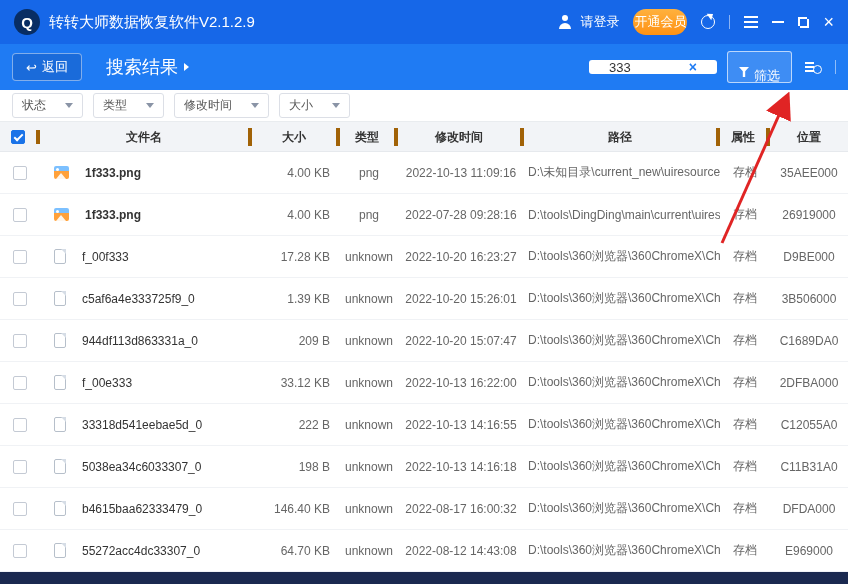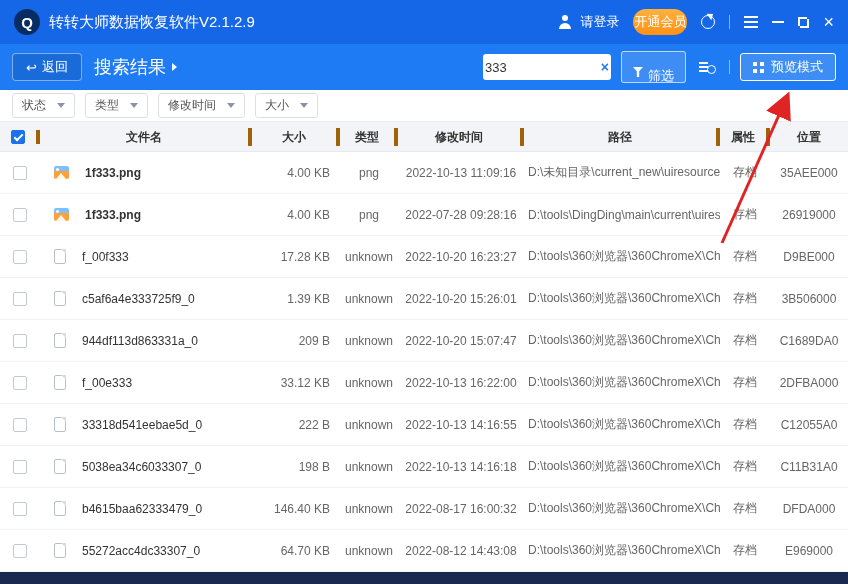--- a/index.html
+++ b/index.html
@@ -23,43 +23,43 @@
   .menu-icon{width:14px;height:12px;position:relative;cursor:pointer}
   .menu-icon::before{content:'';position:absolute;top:0;left:0;width:14px;height:2px;background:#fff;box-shadow:0 5px 0 #fff,0 10px 0 #fff}
   .minimize-icon{width:12px;height:2px;background:#fff;cursor:pointer}
   .maximize-icon{width:11px;height:11px;position:relative;cursor:pointer}
   .maximize-icon::before{content:'';position:absolute;top:0;left:0;width:7px;height:7px;border-top:2px solid #fff;border-left:2px solid #fff}
   .maximize-icon::after{content:'';position:absolute;bottom:0;right:0;width:7px;height:7px;border-bottom:2px solid #fff;border-right:2px solid #fff}
   .close-icon{font-size:18px;line-height:14px;cursor:pointer}
   .close-icon::before{content:"×"}
 
   
-  .toolbar{height:46px;background:#1f7bf3;display:flex;align-items:center;padding:0 12px;gap:12px;flex:none}
+  .toolbar{height:46px;background:#1f7bf3;display:flex;align-items:center;padding:0 12px;gap:24px;flex:none}
   .back-btn{display:flex;align-items:center;gap:5px;background:rgba(8,50,130,.22);border:1px solid rgba(255,255,255,.45);color:#fff;font-size:13px;padding:4px 13px;border-radius:4px;cursor:pointer}
   .back-arrow-icon::before{content:"↩";font-size:13px}
   .breadcrumb{color:#fff;font-size:18px;display:flex;align-items:center;gap:6px;cursor:pointer}
   .caret-right-icon{width:0;height:0;border-left:5px solid #fff;border-top:4px solid transparent;border-bottom:4px solid transparent}
   .toolbar-right{margin-left:auto;display:flex;align-items:center;gap:10px}
-  .search-box{display:flex;align-items:center;background:#fff;border-radius:3px;height:26px;width:128px;padding:0 2px}
+  .search-box{display:flex;align-items:center;background:#fff;border-radius:3px;height:14px;width:128px;padding:0 20px}
   .search-input{border:none;outline:none;flex:1;font-size:13px;color:#333;min-width:0;background:transparent;font-family:inherit}
   .clear-icon{color:#1f7bf3;font-weight:bold;font-size:14px;cursor:pointer;line-height:1}
   .clear-icon::before{content:"×"}
   .filter-btn{display:flex;align-items:flex-start;gap:5px;border:1px solid rgba(255,255,255,.65);background:rgba(255,255,255,.14);color:#fff;font-size:13px;height:26px;padding:15px 11px;border-radius:3px;cursor:pointer}
   .funnel-icon{width:10px;height:10px;background:#fff;clip-path:polygon(0 0,100% 0,62% 42%,62% 100%,38% 100%,38% 42%)}
   .list-search-btn{display:flex;align-items:center;height:26px;padding:0 3px;cursor:pointer}
   .list-search-icon{position:relative;width:17px;height:13px}
   .list-search-icon::before{content:'';position:absolute;left:0;top:1px;width:9px;height:2px;background:#fff;box-shadow:0 4px 0 #fff,0 8px 0 #fff}
   .list-search-icon::after{content:'';position:absolute;right:0;bottom:0;width:7px;height:7px;border:1.5px solid #fff;border-radius:50%}
   .preview-btn{display:flex;align-items:center;gap:7px;border:1px solid #fff;background:rgba(255,255,255,.14);color:#fff;font-size:13px;height:28px;padding:0 12px;border-radius:3px;cursor:pointer}
   .grid-icon{position:relative;width:11px;height:11px}
   .grid-icon::before{content:'';position:absolute;top:0;left:0;width:4px;height:4px;background:#fff;box-shadow:7px 0 0 #fff,0 7px 0 #fff,7px 7px 0 #fff}
 
   
   .filterbar{height:32px;background:#fff;border-bottom:1px solid #e9ecef;display:flex;align-items:center;padding:0 12px;gap:10px;flex:none}
-  .dropdown{display:flex;align-items:center;gap:11px;border:1px solid #dcdfe6;border-radius:3px;padding:3px 9px;font-size:12px;color:#555;background:#fff;cursor:pointer}
+  .dropdown{display:flex;align-items:center;gap:19px;border:1px solid #dcdfe6;border-radius:3px;padding:3px 9px;font-size:12px;color:#555;background:#fff;cursor:pointer}
   .caret-down-icon{width:0;height:0;border-left:4px solid transparent;border-right:4px solid transparent;border-top:5px solid #8a94a6}
 
   
   .thead,.trow{display:grid;grid-template-columns:40px 212px 88px 58px 126px 196px 50px 78px;align-items:center}
   .thead{height:30px;background:#f2f4f7;font-size:12px;font-weight:bold;color:#333;border-bottom:1px solid #e6e9ed;flex:none}
   .hcell{text-align:center;border-right:4px solid #a16207;line-height:18px;overflow:hidden;white-space:nowrap}
   .hcell:last-child{border-right:none}
   .tbody{flex:1;overflow:hidden;background:#fff}
   .trow{height:42px;border-bottom:1px solid #f0f2f5;font-size:12px;color:#666;background:#fff;cursor:default}
   .c-check{display:flex;justify-content:center}
@@ -122,24 +122,20 @@
         <span class="clear-icon"></span>
       </div>
       <button class="filter-btn">
         <span class="funnel-icon"></span>
         <span>筛选</span>
       </button>
       <div class="list-search-btn">
         <span class="list-search-icon"></span>
       </div>
       <span class="v-div"></span>
-      <button class="preview-btn">
-        <span class="grid-icon"></span>
-        <span>预览模式</span>
-      </button>
     </div>
   </div>
 
   <div class="filterbar">
     <div class="dropdown">
       <span>状态</span>
       <span class="caret-down-icon"></span>
     </div>
     <div class="dropdown">
       <span>类型</span>

